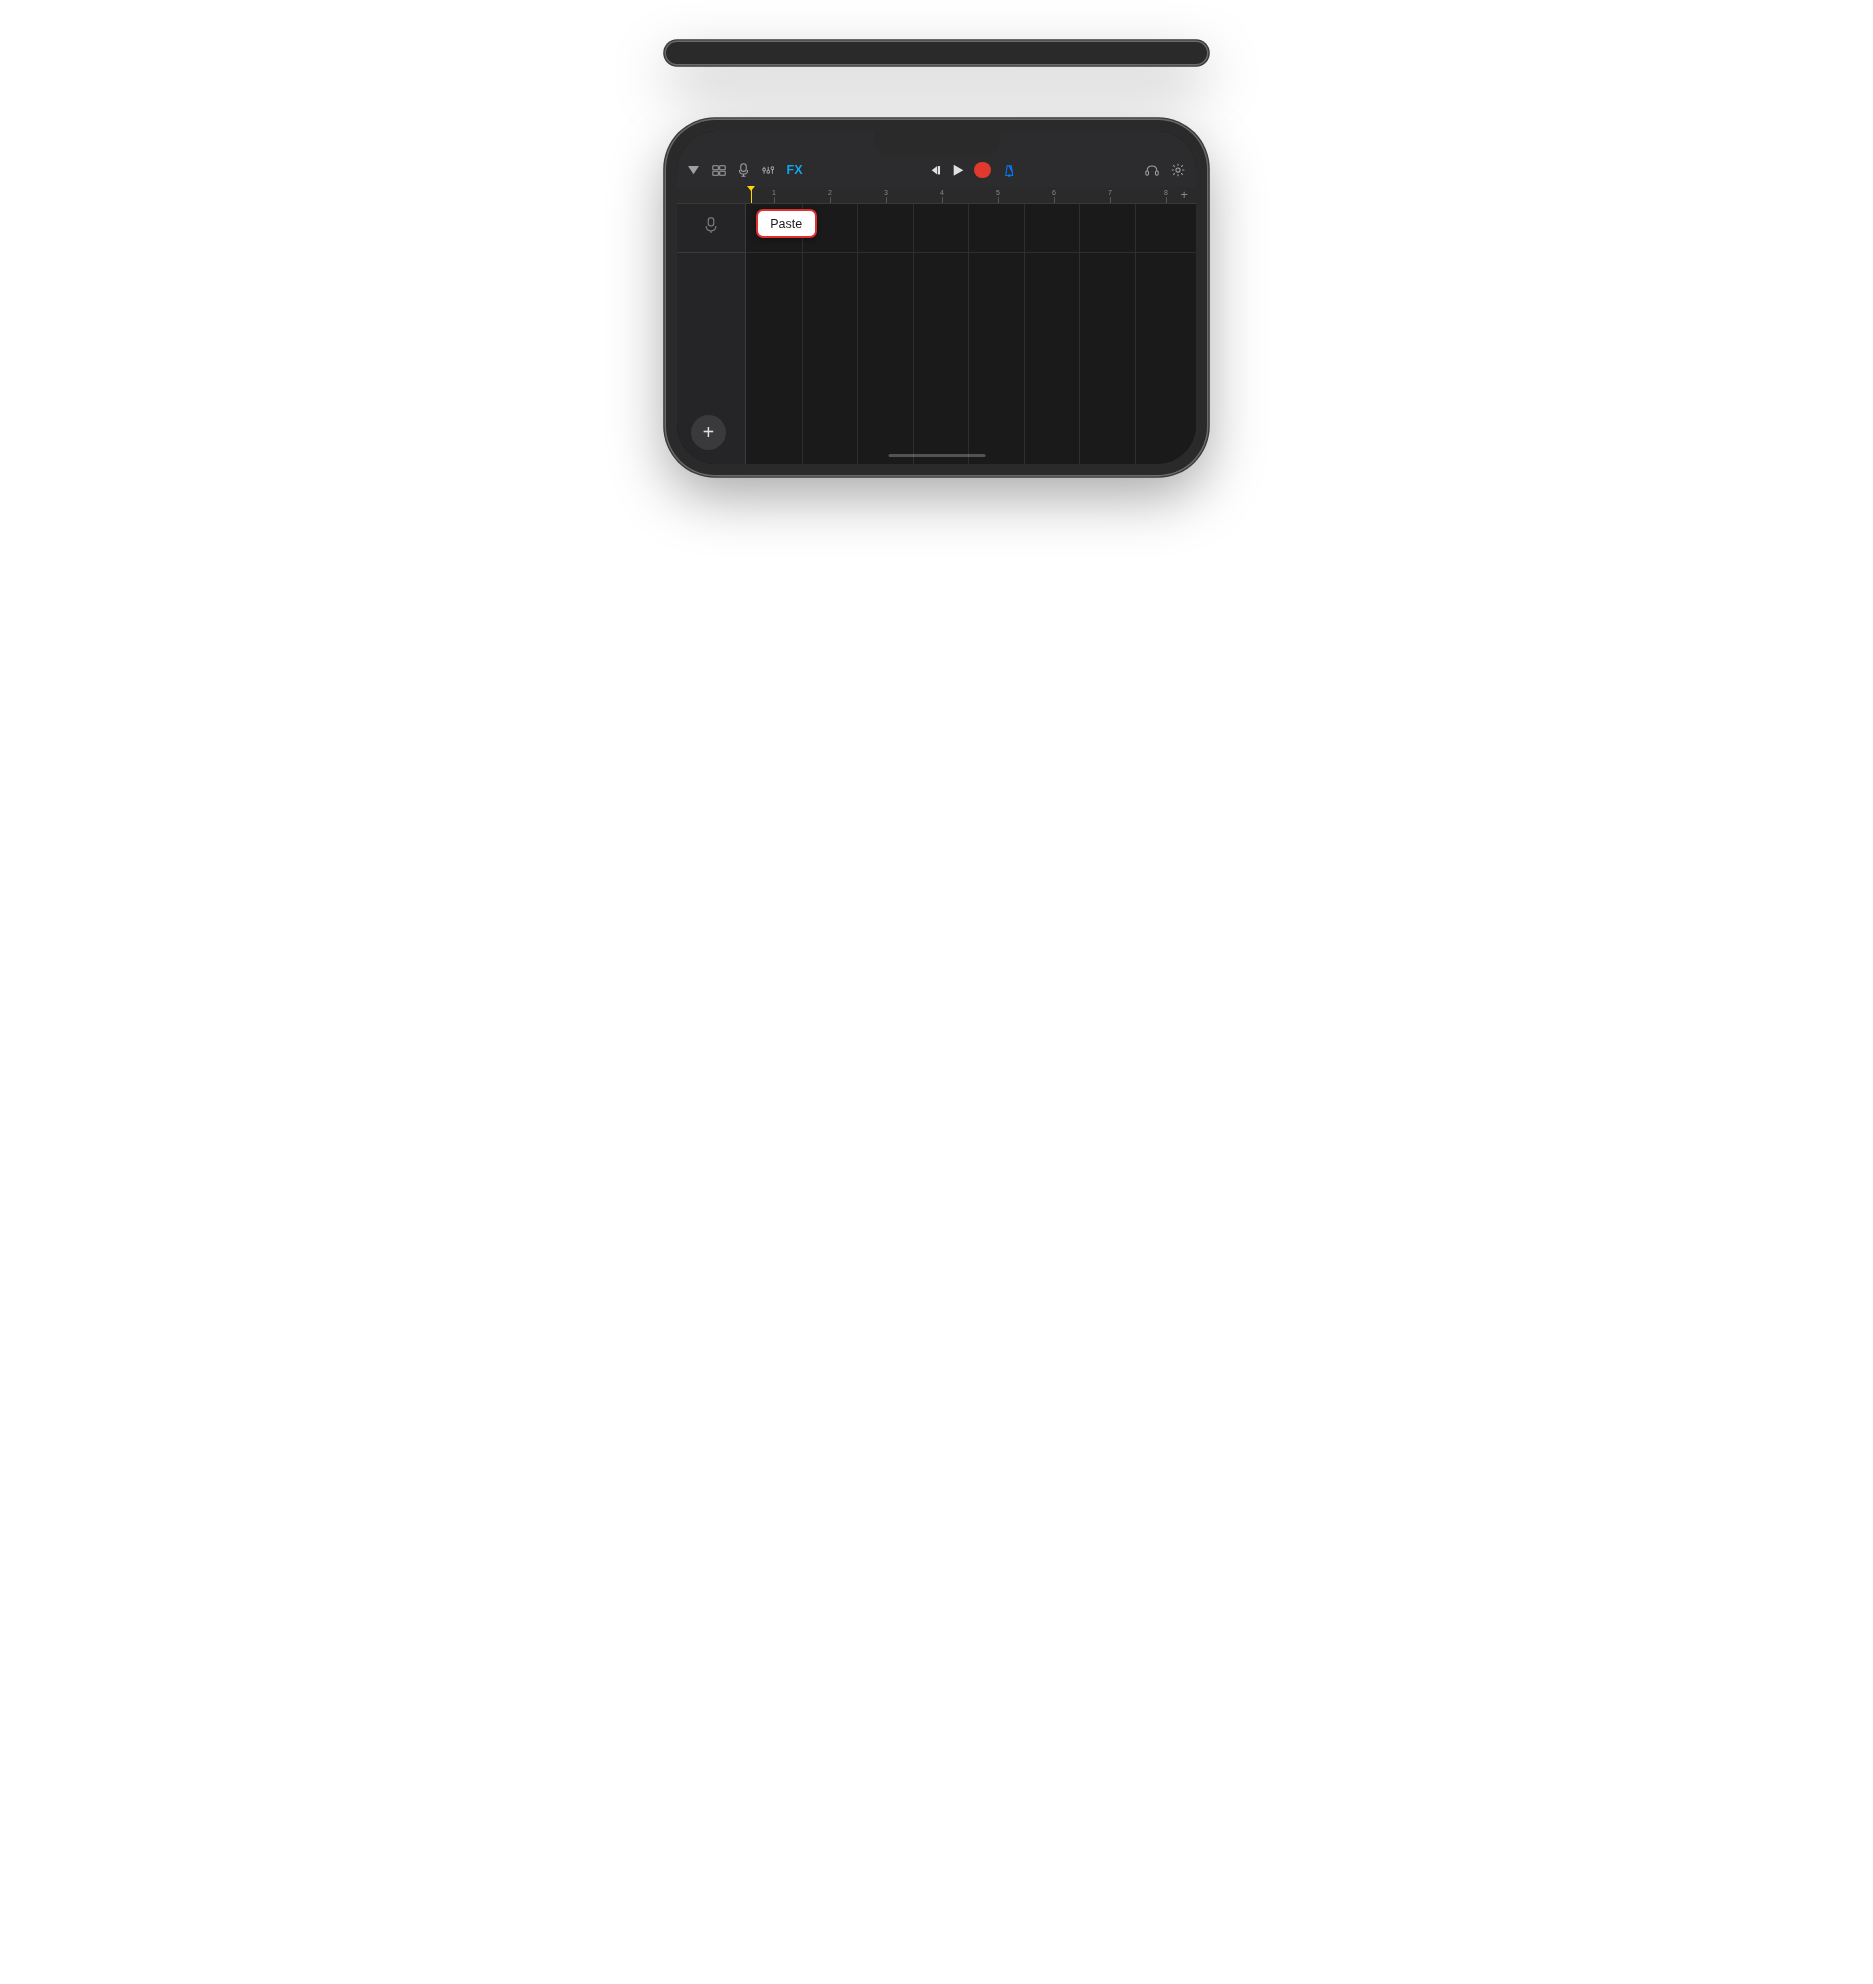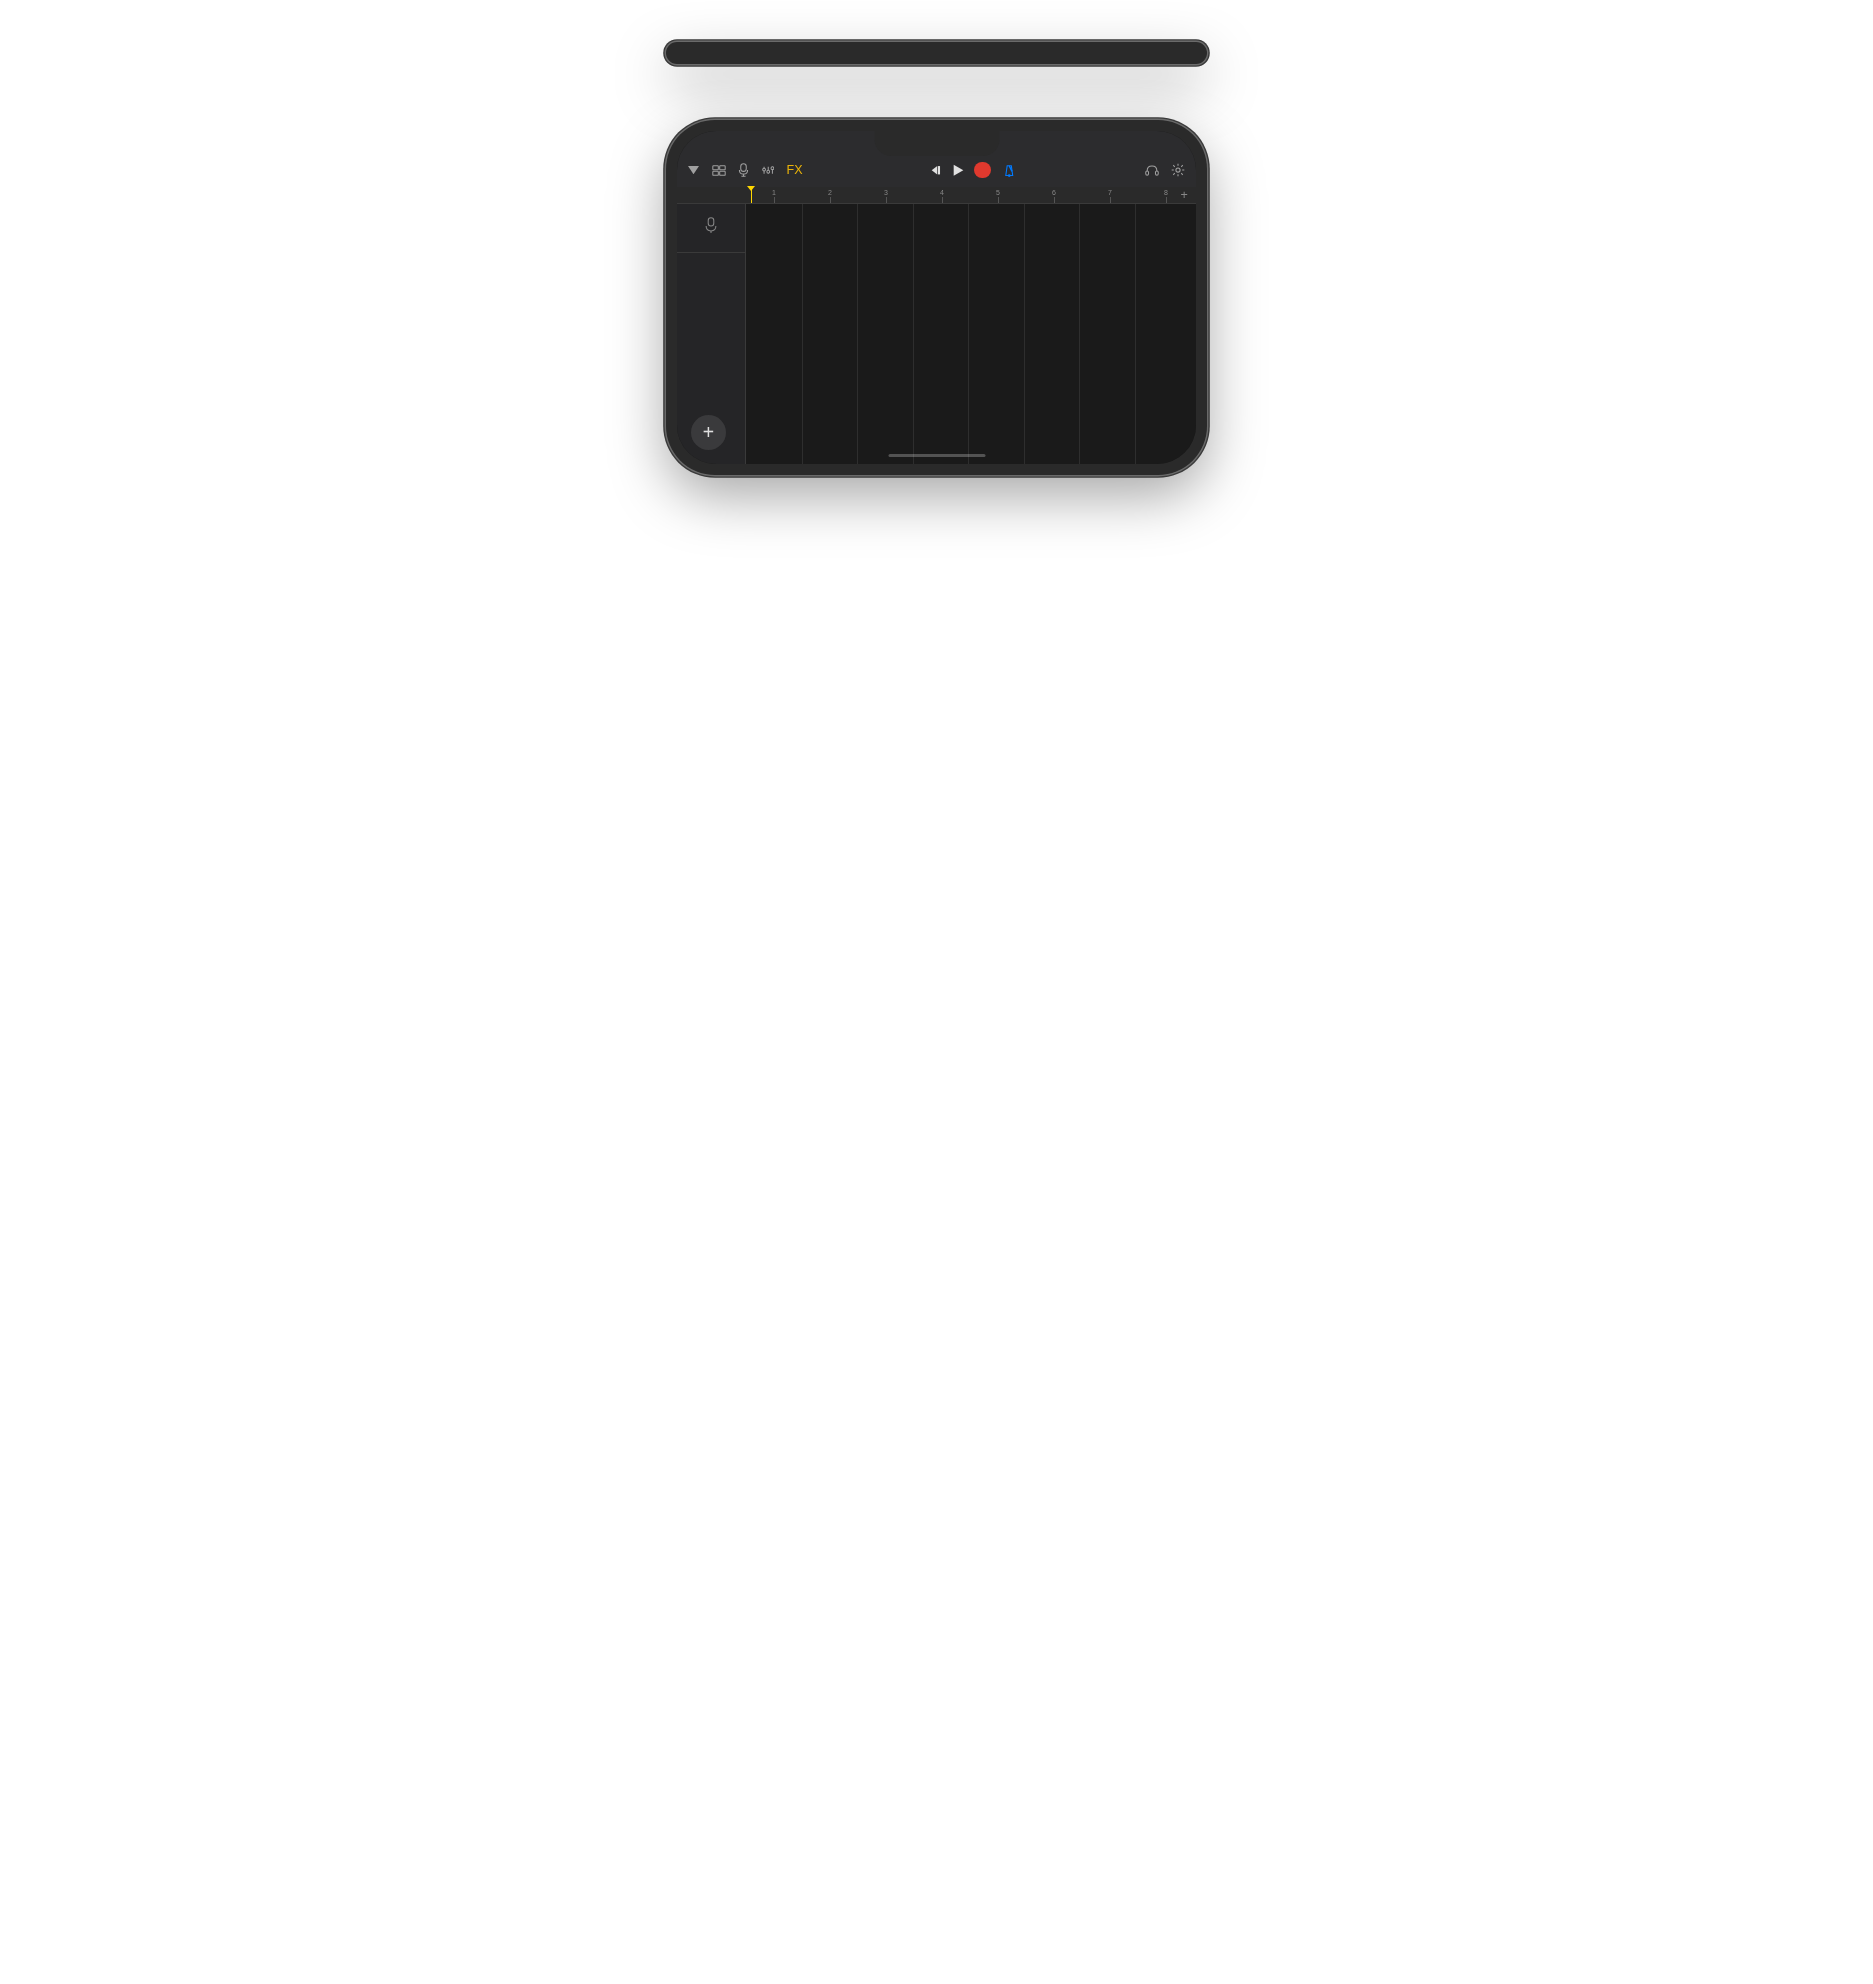--- a/index.html
+++ b/index.html
@@ -253,23 +253,23 @@
       border-radius: 50%;
       display: flex;
       align-items: center;
       justify-content: center;
       color: #e0e0e0;
       font-size: 19.4px;
       z-index: 10;
     }
 
     .fx-label {
-      color: #eab308;
+      color: #0ea5e9;
       font-size: 12.5px;
-      font-weight: 400;
+      font-weight: 700;
       text-align: center;
     }
   </style>
 </head>
 <body>
 
 <div class="phone-frame">
 
   <div class="phone-screen">
 
@@ -428,20 +428,24 @@
             <div class="gb-track-header-icon">
               <svg width="14" height="16.7" viewBox="0 0 20 24" fill="none" stroke="#888" stroke-width="1.5">
                 <rect x="6" y="1" width="8" height="12" rx="4"></rect>
                 <path d="M3 13 Q3 20 10 20 Q17 20 17 13"></path>
                 <line x1="10" y1="20" x2="10" y2="23"></line>
               </svg>
             </div>
           </div>
         </div>
         <div class="gb-track-content">
+          <div class="gb-track-row">
+
+            <div class="paste-btn">Paste</div>
+          </div>
           <div class="gb-vlines" style="position:absolute;left:0;top:0;right:0;bottom:0;pointer-events:none;">
             <div style="position:absolute;top:0;bottom:0;left:56px;width:0.7px;background:#2e2e2e;"></div>
             <div style="position:absolute;top:0;bottom:0;left:111px;width:0.7px;background:#2e2e2e;"></div>
             <div style="position:absolute;top:0;bottom:0;left:167px;width:0.7px;background:#2e2e2e;"></div>
             <div style="position:absolute;top:0;bottom:0;left:222px;width:0.7px;background:#2e2e2e;"></div>
             <div style="position:absolute;top:0;bottom:0;left:278px;width:0.7px;background:#2e2e2e;"></div>
             <div style="position:absolute;top:0;bottom:0;left:333px;width:0.7px;background:#2e2e2e;"></div>
             <div style="position:absolute;top:0;bottom:0;left:389px;width:0.7px;background:#2e2e2e;"></div>
           </div>
         </div>

